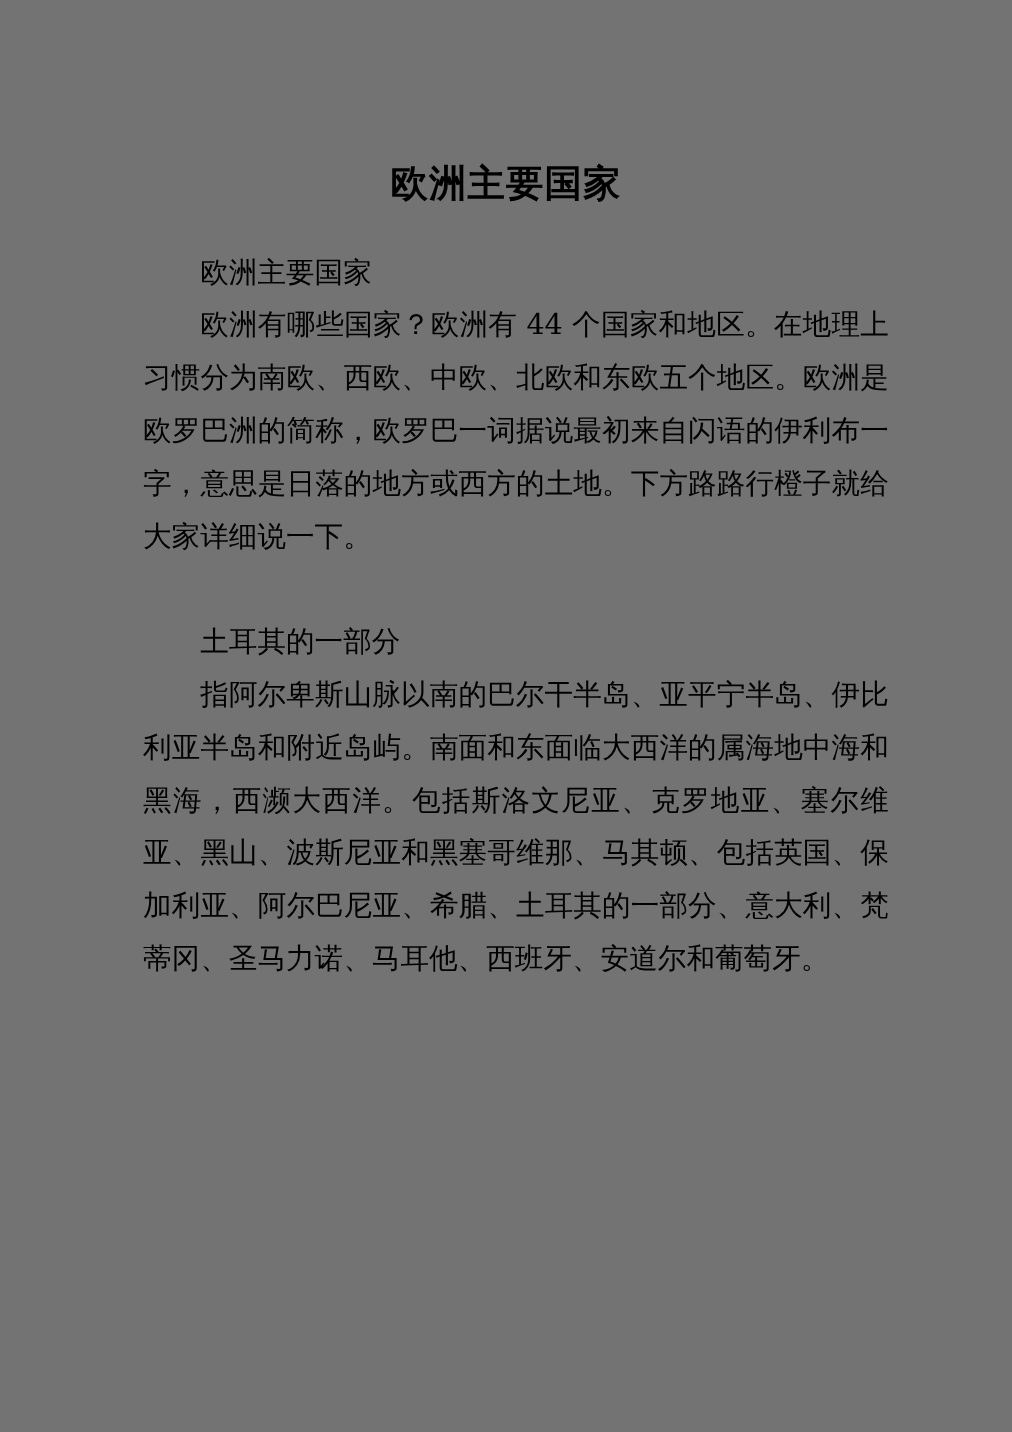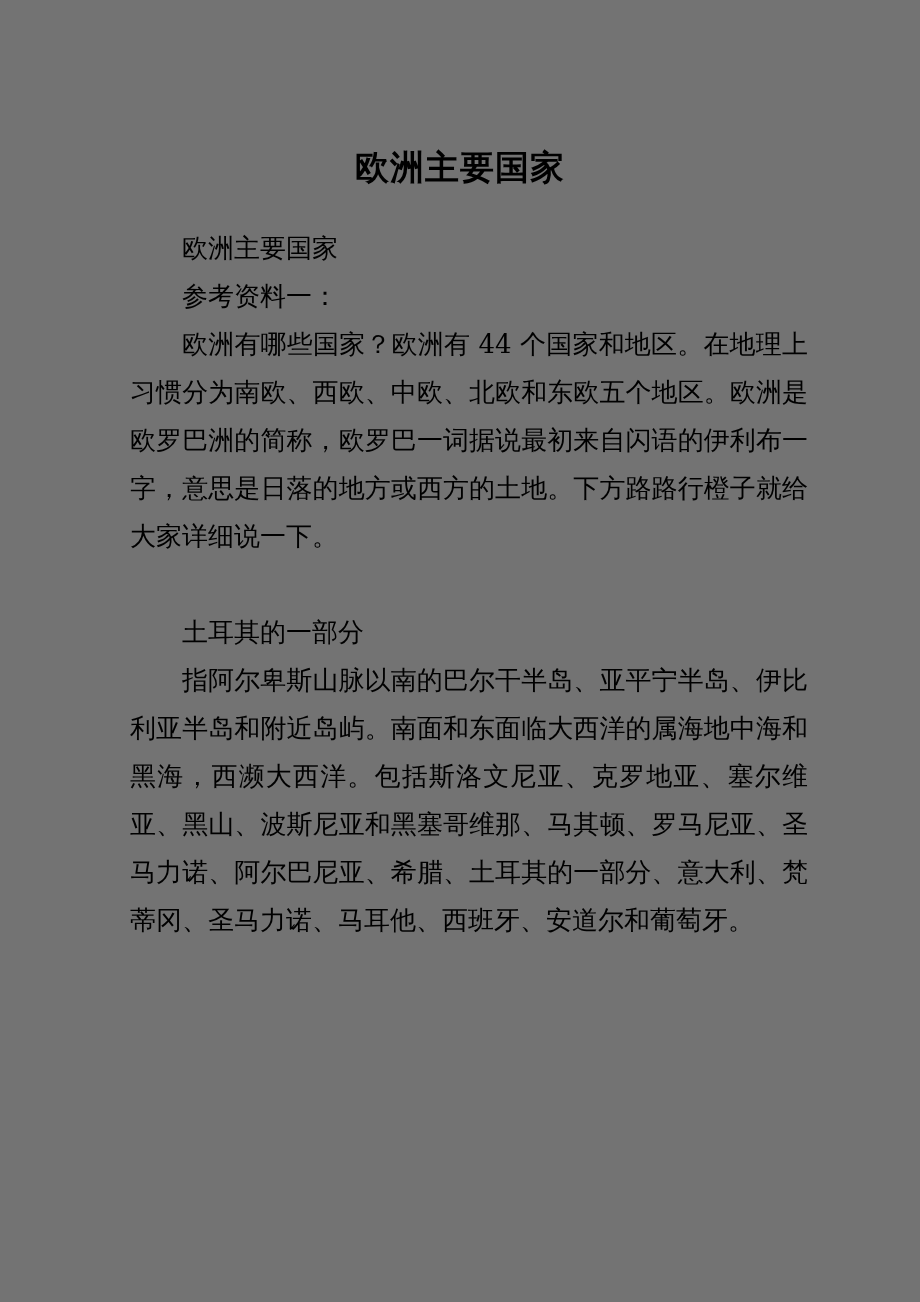--- a/index.html
+++ b/index.html
@@ -38,20 +38,19 @@
   }
 </style>
 </head>
 <body>
 
 <div class="page">
   <h1 class="doc-title">欧洲主要国家</h1>
 
   <div class="doc-content">
     <p class="para">欧洲主要国家</p>
-    <p class="para">参考资料一：</p>
     <p class="para">欧洲有哪些国家？欧洲有 44 个国家和地区。在地理上习惯分为南欧、西欧、中欧、北欧和东欧五个地区。欧洲是欧罗巴洲的简称，欧罗巴一词据说最初来自闪语的伊利布一字，意思是日落的地方或西方的土地。下方路路行橙子就给大家详细说一下。</p>
     <p class="para"></p>
     <p class="para">土耳其的一部分</p>
-    <p class="para">指阿尔卑斯山脉以南的巴尔干半岛、亚平宁半岛、伊比利亚半岛和附近岛屿。南面和东面临大西洋的属海地中海和黑海，西濒大西洋。包括斯洛文尼亚、克罗地亚、塞尔维亚、黑山、波斯尼亚和黑塞哥维那、马其顿、罗马尼亚、圣马力诺、阿尔巴尼亚、希腊、土耳其的一部分、意大利、梵蒂冈、圣马力诺、马耳他、西班牙、安道尔和葡萄牙。</p>
+    <p class="para">指阿尔卑斯山脉以南的巴尔干半岛、亚平宁半岛、伊比利亚半岛和附近岛屿。南面和东面临大西洋的属海地中海和黑海，西濒大西洋。包括斯洛文尼亚、克罗地亚、塞尔维亚、黑山、波斯尼亚和黑塞哥维那、马其顿、包括英国、保加利亚、阿尔巴尼亚、希腊、土耳其的一部分、意大利、梵蒂冈、圣马力诺、马耳他、西班牙、安道尔和葡萄牙。</p>
     <p class="para"></p>
   </div>
 </div>
 
 </body></html>

